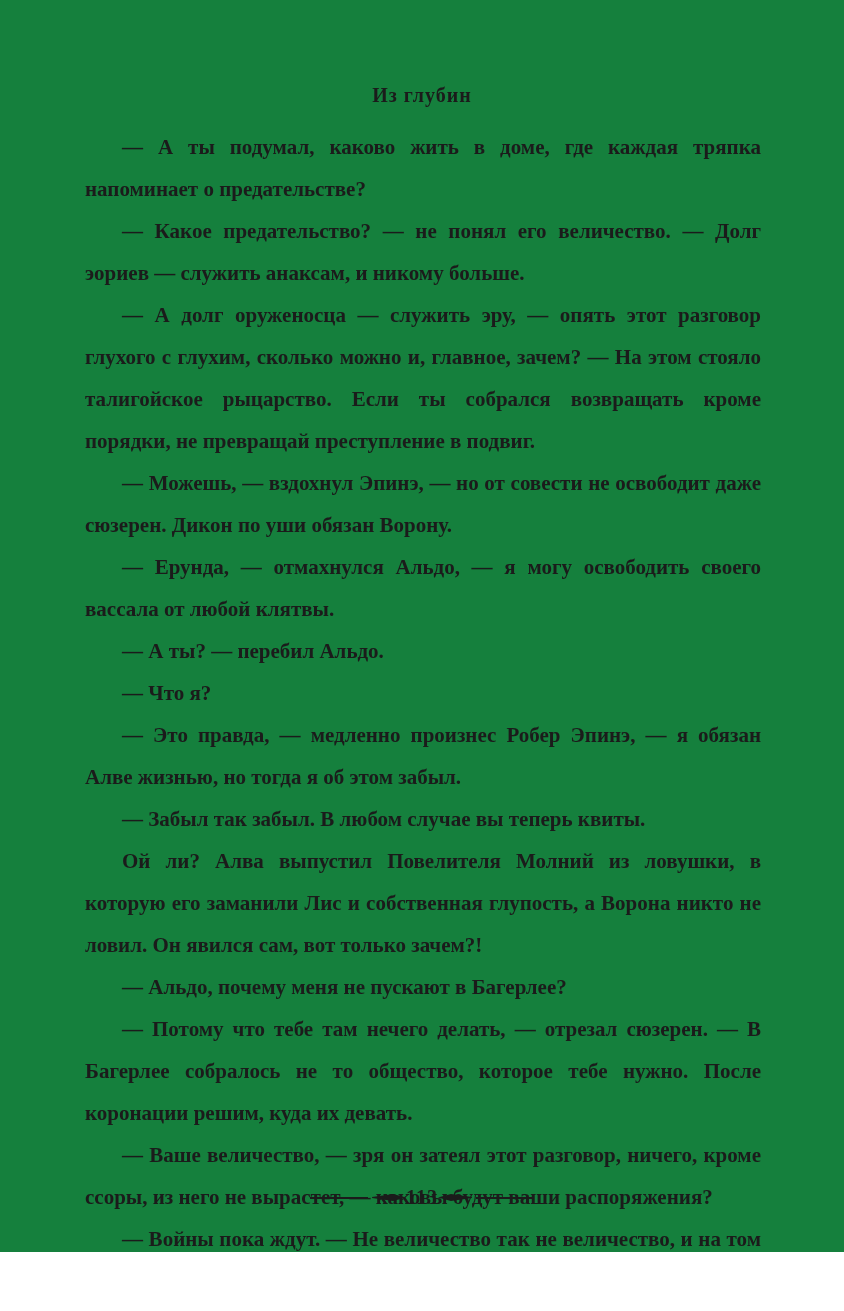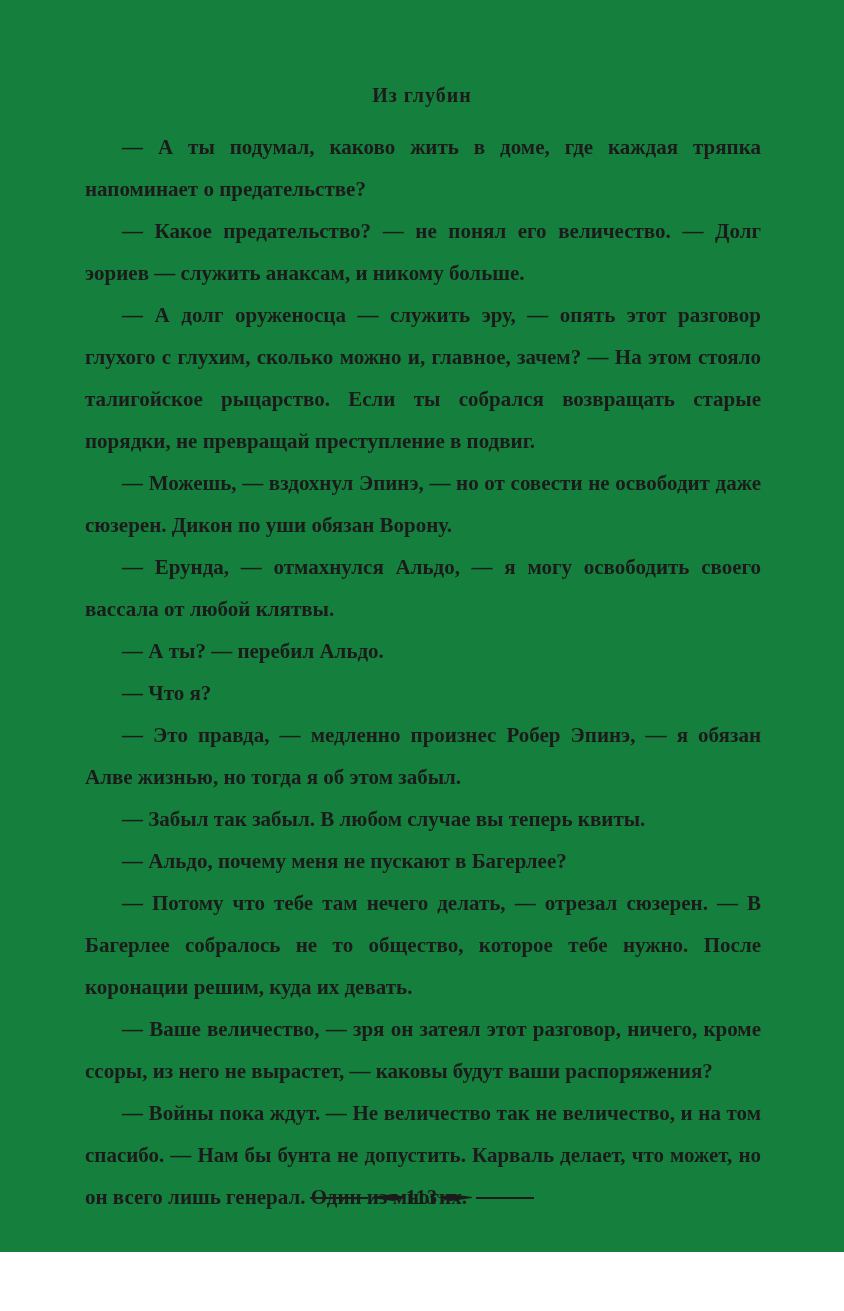--- a/index.html
+++ b/index.html
@@ -91,27 +91,28 @@
 </head>
 <body>
 
 <div class="page">
 
   <div class="running-head">Из глубин</div>
 
   <div class="body-text">
     <p>— А ты подумал, каково жить в доме, где каждая тряпка напоминает о предательстве?</p>
     <p>— Какое предательство? — не понял его величество. — Долг эориев — служить анаксам, и никому больше.</p>
-    <p>— А долг оруженосца — служить эру, — опять этот разговор глухого с глухим, сколько можно и, главное, зачем? — На этом стояло талигойское рыцарство. Если ты собрался возвращать старые порядки, не превращай преступление в подвиг.</p>
+    <p>— А долг оруженосца — служить эру, — опять этот разговор глухого с глухим, сколько можно и, главное, зачем? — На этом стояло талигойское рыцарство. Если ты собрался возвращать кроме порядки, не превращай преступление в подвиг.</p>
     <p>— Можешь, — вздохнул Эпинэ, — но от совести не освободит даже сюзерен. Дикон по уши обязан Ворону.</p>
     <p>— Ерунда, — отмахнулся Альдо, — я могу освободить своего вассала от любой клятвы.</p>
     <p>— А ты? — перебил Альдо.</p>
     <p>— Что я?</p>
     <p>— Это правда, — медленно произнес Робер Эпинэ, — я обязан Алве жизнью, но тогда я об этом забыл.</p>
     <p>— Забыл так забыл. В любом случае вы теперь квиты.</p>
+    <p>Ой ли? Алва выпустил Повелителя Молний из ловушки, в которую его заманили Лис и собственная глупость, а Ворона никто не ловил. Он явился сам, вот только зачем?!</p>
     <p>— Альдо, почему меня не пускают в Багерлее?</p>
     <p>— Потому что тебе там нечего делать, — отрезал сюзерен. — В Багерлее собралось не то общество, которое тебе нужно. После коронации решим, куда их девать.</p>
     <p>— Ваше величество, — зря он затеял этот разговор, ничего, кроме ссоры, из него не вырастет, — каковы будут ваши распоряжения?</p>
     <p>— Войны пока ждут. — Не величество так не величество, и на том спасибо. — Нам бы бунта не допустить. Карваль делает, что может, но он всего лишь генерал. Один из многих.</p>
   </div>
 
   <div class="footer">
     <span class="ornament left">
       <span class="thin"></span>
         <span class="taper"></span>

